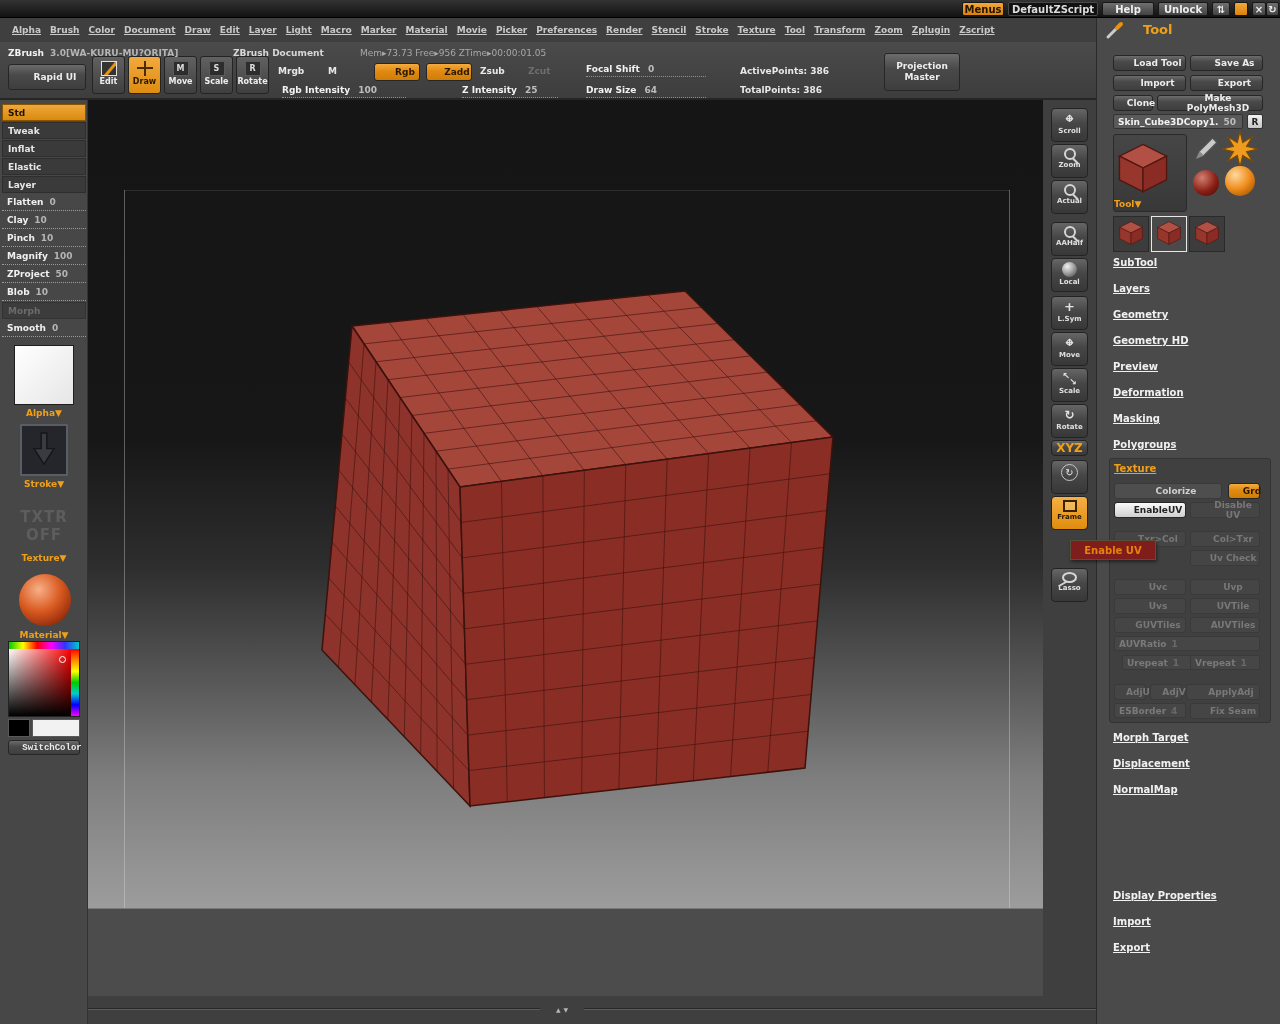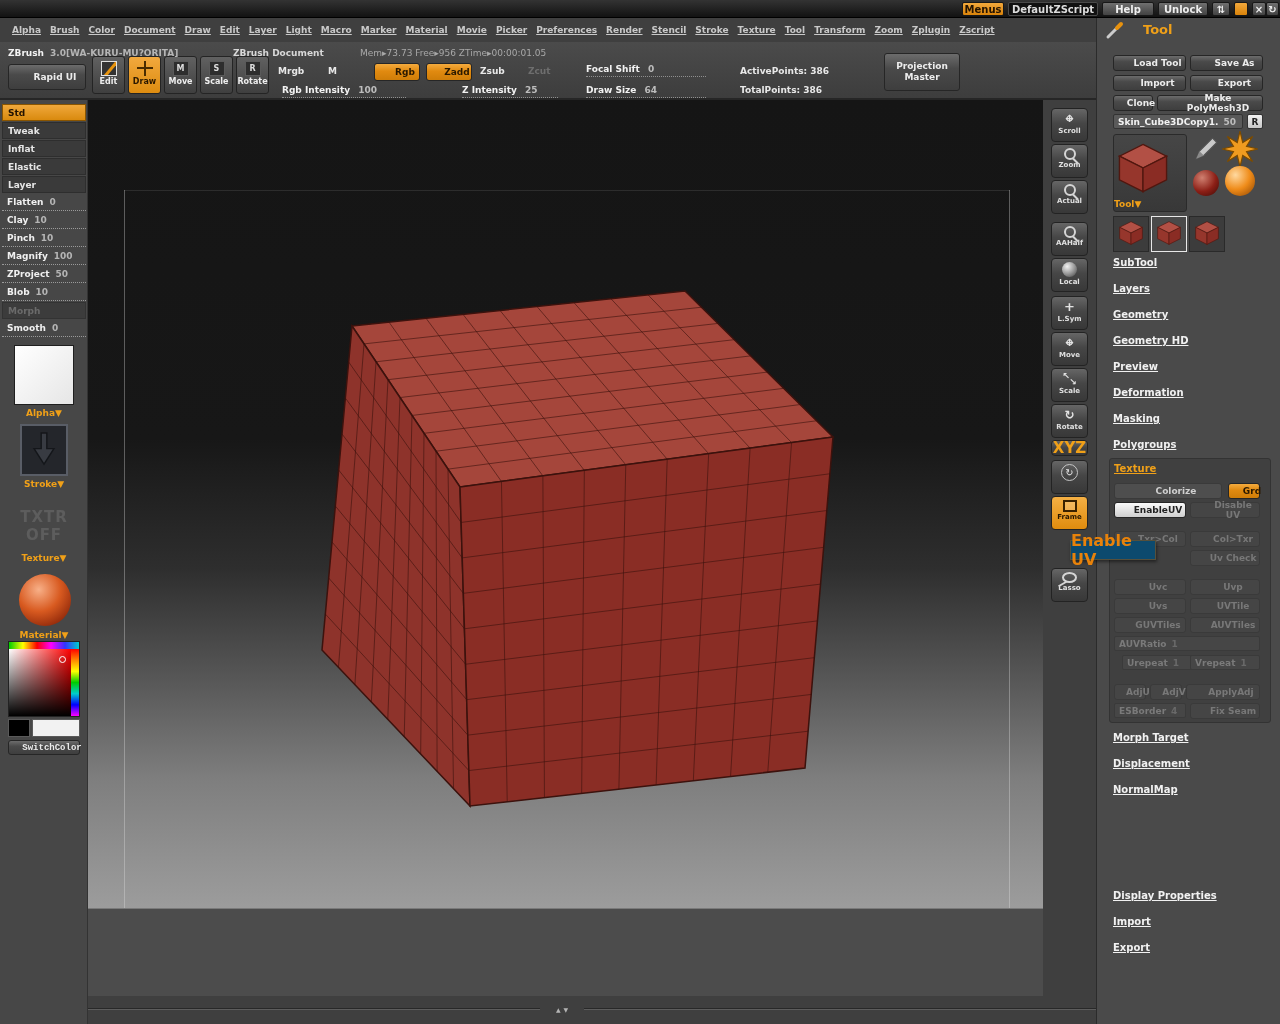--- a/index.html
+++ b/index.html
@@ -71,40 +71,40 @@
 .doc-vline{position:absolute;top:90px;height:718px;width:1px;background:rgba(225,225,225,.35);}
 #doc-hline{position:absolute;left:36px;top:90px;width:886px;height:1px;background:rgba(255,255,255,.10);}
 #canvas-footer{position:absolute;left:0;top:808px;width:955px;height:88px;background:#4c4c4c;border-top:1px solid #7a7a7a;}
 #cube-svg{position:absolute;left:0;top:0;}
 
 
 #xform-strip{position:absolute;left:1043px;top:100px;width:53px;height:896px;background:#3f3f3f;}
 .xf-btn{position:absolute;left:8px;width:37px;height:34px;background:linear-gradient(180deg,#666,#464646 45%,#383838);border:1px solid #232323;border-radius:4px;text-align:center;cursor:pointer;overflow:hidden;}
 .xf-btn.hover{background:linear-gradient(180deg,#f5b044,#e08c0e);}
 .xf-btn.hover .xlabel{color:#2a1800;}
-.xf-btn.xyz .xlabel{color:#f0a018;font-size:15px;line-height:14px;margin-top:0;}
+.xf-btn.xyz .xlabel{color:#f0a018;font-size:12px;line-height:14px;margin-top:0;}
 .xlabel{font-size:7px;font-weight:bold;color:#e0e0e0;margin-top:1px;white-space:nowrap;}
 .xi{display:block;margin:3px auto 0;}
 .mag{width:12px;height:12px;border:2px solid #d5d5d5;border-radius:50%;position:relative;}
 .mag::after{content:"";position:absolute;right:-5px;bottom:-4px;width:7px;height:2px;background:#d5d5d5;transform:rotate(45deg);}
 .ic-arrows{position:relative;width:16px;height:14px;color:#e2e2e2;font-size:10px;font-weight:bold;}
 .ic-arrows span{position:absolute;left:0;right:0;top:0;line-height:14px;}
 .ic-diag{position:relative;width:16px;height:14px;color:#e2e2e2;font-size:9px;font-weight:bold;}
 .ic-diag .d1{position:absolute;left:1px;top:-1px;}
 .ic-diag .d2{position:absolute;right:1px;bottom:-1px;}
 .ic-sphere{width:15px;height:15px;border-radius:50%;background:radial-gradient(circle at 35% 30%,#f2f2f2,#9a9a9a 50%,#3c3c3c);}
 .ic-plus{color:#e2e2e2;font-size:13px;font-weight:bold;line-height:14px;}
 .ic-rot{color:#e2e2e2;font-size:12px;font-weight:bold;line-height:14px;}
 .ic-gyro{width:17px;height:17px;border:1px solid #c5c5c5;border-radius:50%;color:#e2e2e2;font-size:10px;line-height:15px;}
 .ic-frame{width:14px;height:12px;border:2px solid #3a2200;background:rgba(255,255,255,.18);}
 .ic-lasso{width:15px;height:11px;border:2px solid #d5d5d5;border-radius:50%;position:relative;}
 .ic-lasso::after{content:"";position:absolute;left:-6px;bottom:-4px;width:9px;height:2px;background:#d5d5d5;transform:rotate(-30deg);}
 
 
-#uv-tooltip{position:absolute;left:1070px;top:540px;width:86px;height:20px;background:#0c4a6e;border:1px solid #55503c;color:#e8820a;font-weight:bold;font-size:16px;display:flex;align-items:center;justify-content:center;z-index:60;box-shadow:1px 2px 3px rgba(0,0,0,.45);}
+#uv-tooltip{position:absolute;left:1070px;top:540px;width:86px;height:20px;background:#7f1d1d;border:1px solid #55503c;color:#e8820a;font-weight:bold;font-size:10px;display:flex;align-items:center;justify-content:center;z-index:60;box-shadow:1px 2px 3px rgba(0,0,0,.45);}
 
 
 #panel{position:absolute;left:1096px;top:0;width:184px;height:1024px;background:#4a4a4a;border-left:1px solid #2b2b2b;z-index:5;}
 #panel .p-abs{position:absolute;}
 #panel-title{position:absolute;left:46px;top:22px;color:#f0a018;font-size:13px;font-weight:bold;}
 #panel-icon{position:absolute;left:8px;top:20px;}
 .section-link{height:26px;color:#f1f1f1;font-size:10px;font-weight:bold;text-decoration:underline;cursor:pointer;}
 .pbox{position:absolute;left:12px;width:162px;background:#404040;border:1px solid #333;border-radius:3px;}
 .pbox-title{position:absolute;left:4px;top:4px;color:#f0a018;font-size:10px;font-weight:bold;text-decoration:underline;cursor:pointer;}
 .pbox .zbtn{height:16px;top:0;}

